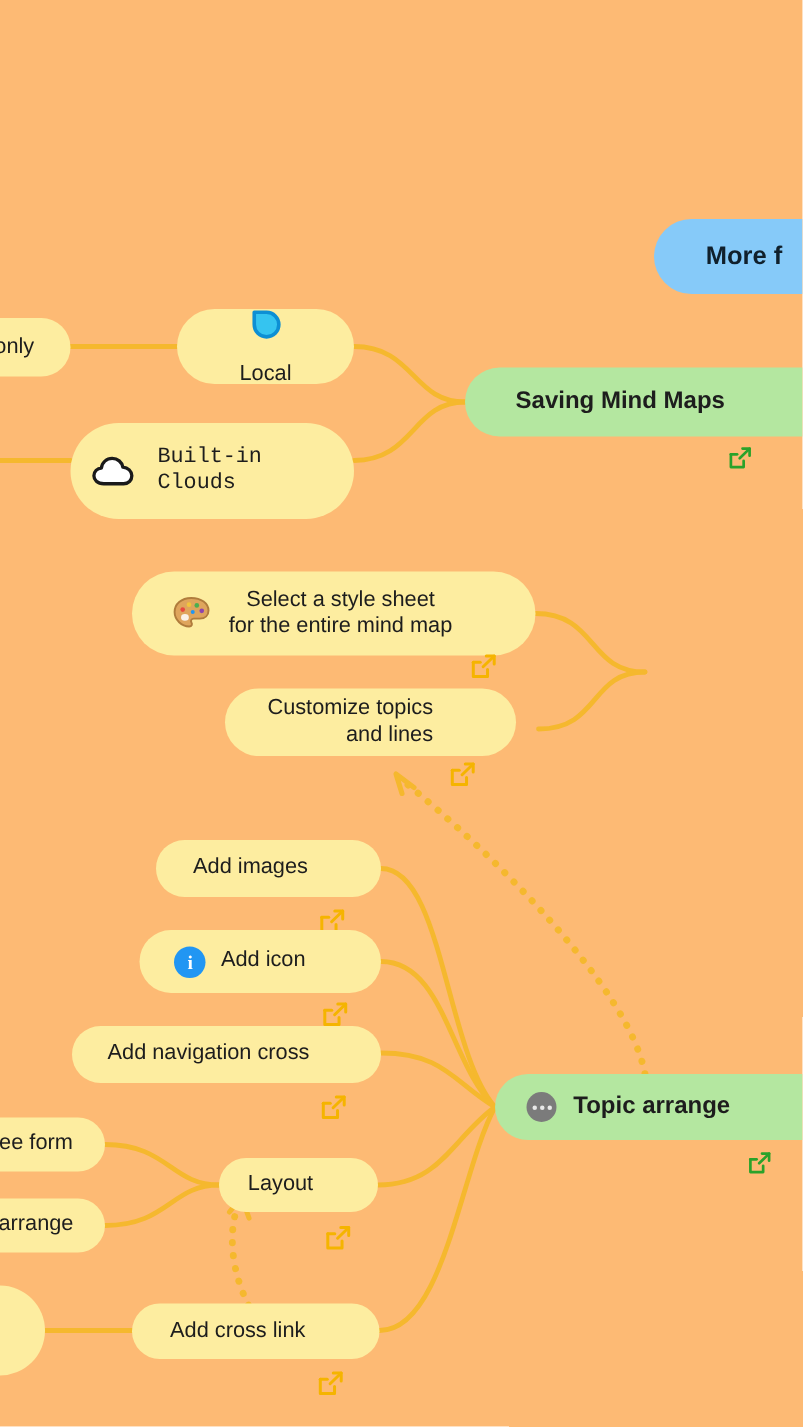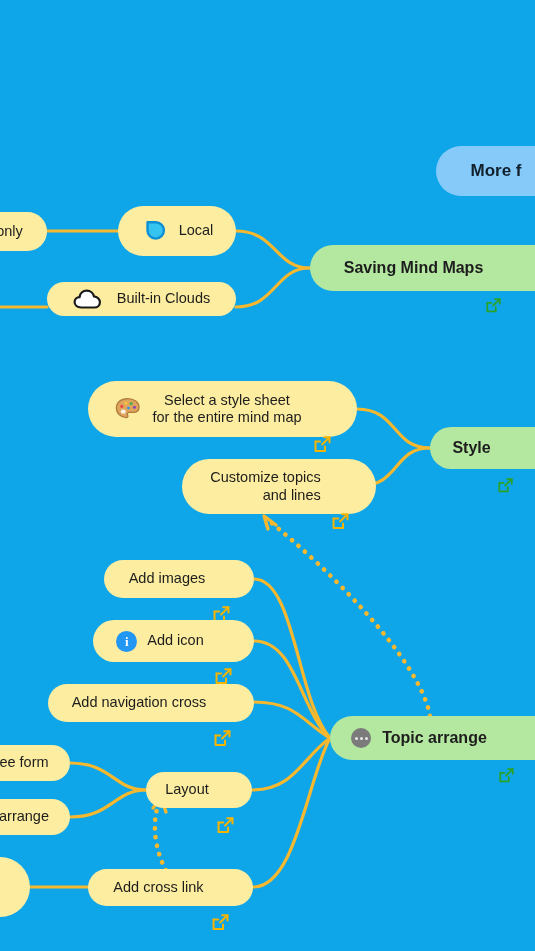--- a/index.html
+++ b/index.html
@@ -8,21 +8,21 @@
     padding: 0;
     background: #ffffff;
   }
   body {
     font-family: "Liberation Sans", sans-serif;
   }
   #canvas {
     position: relative;
     width: 535px;
     height: 951px;
-    background: #0ea5e9;
+    background: #fdba74;
     overflow: hidden;
   }
   #edges {
     position: absolute;
     left: 0;
     top: 0;
     width: 535px;
     height: 951px;
     pointer-events: none;
   }
@@ -162,30 +162,30 @@
   </svg>
 
   <div class="node node-root clip-right" style="left:436px; top:146px; width:120px; height:50px;">
     <span class="label">More f</span>
   </div>
 
   <div class="node node-sub clip-left align-center" style="left:-28px; top:212px; width:75px; height:39px;">
     <span class="label">only</span>
   </div>
 
-  <div class="node node-sub" style="left:118px; top:206px; width:118px; height:50px; gap:10px;">
+  <div class="node node-sub" style="left:118px; top:206px; width:118px; height:50px; gap:10px;flex-direction:column;">
     <span class="icon-box">
       <svg width="28" height="28" viewBox="0 0 28 28" xmlns="http://www.w3.org/2000/svg">
         <path d="M6.5 5.2 h8.2 a8.2 8.2 0 1 1 -8.2 8.2 z" fill="#35c4f0" stroke="#0d8fd4" stroke-width="2.4" stroke-linejoin="round"></path>
       </svg>
     </span>
     <span class="label">Local</span>
   </div>
 
-  <div class="node node-sub" style="left:47px; top:282px; width:189px; height:34px; gap:14px;">
+  <div class="node node-sub" style="left:47px; top:282px; width:189px; height:64px; gap:14px;font-family:Liberation Mono, monospace;">
     <span class="icon-box">
       <svg width="30" height="22" viewBox="0 0 30 22" xmlns="http://www.w3.org/2000/svg">
         <path d="M8.2 19.5 C3.8 19.5 1.6 16.8 1.6 14.1 C1.6 11.3 3.8 9.1 6.6 9.1 C7.0 5.3 10.0 2.6 13.8 2.6 C17.4 2.6 20.3 5.1 20.9 8.4 C24.3 8.6 26.9 11.2 26.9 14.2 C26.9 17.2 24.6 19.5 21.4 19.5 Z" fill="#ffffff" stroke="#1a1a1a" stroke-width="2.2" stroke-linejoin="round"></path>
       </svg>
     </span>
     <span class="label">Built-in Clouds</span>
   </div>
 
   <div class="node node-main clip-right" style="left:310px; top:245px; width:226px; height:46px; gap:2px;">
     <span class="label">Saving Mind Maps</span>
@@ -216,99 +216,88 @@
     <span class="ext">
       <svg width="19" height="19" viewBox="0 0 18 18" xmlns="http://www.w3.org/2000/svg">
         <path d="M2.4 6.2 v9 h9 v-4.4" fill="none" stroke="#f5b400" stroke-width="1.9" stroke-linecap="round" stroke-linejoin="round"></path>
         <path d="M2.4 6.2 h4.4" fill="none" stroke="#f5b400" stroke-width="1.9" stroke-linecap="round"></path>
         <path d="M8.6 9.0 L15.6 2.2" fill="none" stroke="#f5b400" stroke-width="1.9" stroke-linecap="round"></path>
         <path d="M10.6 2.2 h5 v5" fill="none" stroke="#f5b400" stroke-width="1.9" stroke-linecap="round" stroke-linejoin="round"></path>
       </svg>
     </span>
   </div>
 
-  <div class="node node-sub align-right" style="left:182px; top:459px; width:194px; height:55px; gap:10px;align-items:center;">
+  <div class="node node-sub align-right" style="left:150px; top:459px; width:194px; height:45px; gap:10px;align-items:center;">
     <span class="label">Customize topics
 and lines</span>
     <span class="ext">
       <svg width="19" height="19" viewBox="0 0 18 18" xmlns="http://www.w3.org/2000/svg">
         <path d="M2.4 6.2 v9 h9 v-4.4" fill="none" stroke="#f5b400" stroke-width="1.9" stroke-linecap="round" stroke-linejoin="round"></path>
         <path d="M2.4 6.2 h4.4" fill="none" stroke="#f5b400" stroke-width="1.9" stroke-linecap="round"></path>
         <path d="M8.6 9.0 L15.6 2.2" fill="none" stroke="#f5b400" stroke-width="1.9" stroke-linecap="round"></path>
         <path d="M10.6 2.2 h5 v5" fill="none" stroke="#f5b400" stroke-width="1.9" stroke-linecap="round" stroke-linejoin="round"></path>
       </svg>
     </span>
   </div>
 
-  <div class="node node-main clip-right" style="left:430px; top:427px; width:106px; height:42px; gap:6px;">
-    <span class="label">Style</span>
+
+  <div class="node node-sub" style="left:104px; top:560px; width:150px; height:38px; gap:7px;">
+    <span class="label">Add images</span>
+    <span class="ext">
+      <svg width="19" height="19" viewBox="0 0 18 18" xmlns="http://www.w3.org/2000/svg">
+        <path d="M2.4 6.2 v9 h9 v-4.4" fill="none" stroke="#f5b400" stroke-width="1.9" stroke-linecap="round" stroke-linejoin="round"></path>
+        <path d="M2.4 6.2 h4.4" fill="none" stroke="#f5b400" stroke-width="1.9" stroke-linecap="round"></path>
+        <path d="M8.6 9.0 L15.6 2.2" fill="none" stroke="#f5b400" stroke-width="1.9" stroke-linecap="round"></path>
+        <path d="M10.6 2.2 h5 v5" fill="none" stroke="#f5b400" stroke-width="1.9" stroke-linecap="round" stroke-linejoin="round"></path>
+      </svg>
+    </span>
+  </div>
+
+  <div class="node node-sub" style="left:93px; top:620px; width:161px; height:42px; gap:10px;">
+    <span class="icon-box">
+      <span class="info-icon">i</span>
+    </span>
+    <span class="label">Add icon</span>
+    <span class="ext">
+      <svg width="19" height="19" viewBox="0 0 18 18" xmlns="http://www.w3.org/2000/svg">
+        <path d="M2.4 6.2 v9 h9 v-4.4" fill="none" stroke="#f5b400" stroke-width="1.9" stroke-linecap="round" stroke-linejoin="round"></path>
+        <path d="M2.4 6.2 h4.4" fill="none" stroke="#f5b400" stroke-width="1.9" stroke-linecap="round"></path>
+        <path d="M8.6 9.0 L15.6 2.2" fill="none" stroke="#f5b400" stroke-width="1.9" stroke-linecap="round"></path>
+        <path d="M10.6 2.2 h5 v5" fill="none" stroke="#f5b400" stroke-width="1.9" stroke-linecap="round" stroke-linejoin="round"></path>
+      </svg>
+    </span>
+  </div>
+
+  <div class="node node-sub" style="left:48px; top:684px; width:206px; height:38px; gap:7px;">
+    <span class="label">Add navigation cross</span>
+    <span class="ext">
+      <svg width="19" height="19" viewBox="0 0 18 18" xmlns="http://www.w3.org/2000/svg">
+        <path d="M2.4 6.2 v9 h9 v-4.4" fill="none" stroke="#f5b400" stroke-width="1.9" stroke-linecap="round" stroke-linejoin="round"></path>
+        <path d="M2.4 6.2 h4.4" fill="none" stroke="#f5b400" stroke-width="1.9" stroke-linecap="round"></path>
+        <path d="M8.6 9.0 L15.6 2.2" fill="none" stroke="#f5b400" stroke-width="1.9" stroke-linecap="round"></path>
+        <path d="M10.6 2.2 h5 v5" fill="none" stroke="#f5b400" stroke-width="1.9" stroke-linecap="round" stroke-linejoin="round"></path>
+      </svg>
+    </span>
+  </div>
+
+  <div class="node node-main clip-right" style="left:330px; top:716px; width:206px; height:44px; gap:11px;">
+    <span class="icon-box">
+      <span class="dots-icon"><i></i><i></i><i></i></span>
+    </span>
+    <span class="label">Topic arrange</span>
     <span class="ext">
       <svg width="17" height="17" viewBox="0 0 18 18" xmlns="http://www.w3.org/2000/svg">
         <path d="M2.4 6.2 v9 h9 v-4.4" fill="none" stroke="#2aa22a" stroke-width="1.9" stroke-linecap="round" stroke-linejoin="round"></path>
         <path d="M2.4 6.2 h4.4" fill="none" stroke="#2aa22a" stroke-width="1.9" stroke-linecap="round"></path>
         <path d="M8.6 9.0 L15.6 2.2" fill="none" stroke="#2aa22a" stroke-width="1.9" stroke-linecap="round"></path>
         <path d="M10.6 2.2 h5 v5" fill="none" stroke="#2aa22a" stroke-width="1.9" stroke-linecap="round" stroke-linejoin="round"></path>
       </svg>
     </span>
   </div>
 
-  <div class="node node-sub" style="left:104px; top:560px; width:150px; height:38px; gap:7px;">
-    <span class="label">Add images</span>
-    <span class="ext">
-      <svg width="19" height="19" viewBox="0 0 18 18" xmlns="http://www.w3.org/2000/svg">
-        <path d="M2.4 6.2 v9 h9 v-4.4" fill="none" stroke="#f5b400" stroke-width="1.9" stroke-linecap="round" stroke-linejoin="round"></path>
-        <path d="M2.4 6.2 h4.4" fill="none" stroke="#f5b400" stroke-width="1.9" stroke-linecap="round"></path>
-        <path d="M8.6 9.0 L15.6 2.2" fill="none" stroke="#f5b400" stroke-width="1.9" stroke-linecap="round"></path>
-        <path d="M10.6 2.2 h5 v5" fill="none" stroke="#f5b400" stroke-width="1.9" stroke-linecap="round" stroke-linejoin="round"></path>
-      </svg>
-    </span>
-  </div>
-
-  <div class="node node-sub" style="left:93px; top:620px; width:161px; height:42px; gap:10px;">
-    <span class="icon-box">
-      <span class="info-icon">i</span>
-    </span>
-    <span class="label">Add icon</span>
-    <span class="ext">
-      <svg width="19" height="19" viewBox="0 0 18 18" xmlns="http://www.w3.org/2000/svg">
-        <path d="M2.4 6.2 v9 h9 v-4.4" fill="none" stroke="#f5b400" stroke-width="1.9" stroke-linecap="round" stroke-linejoin="round"></path>
-        <path d="M2.4 6.2 h4.4" fill="none" stroke="#f5b400" stroke-width="1.9" stroke-linecap="round"></path>
-        <path d="M8.6 9.0 L15.6 2.2" fill="none" stroke="#f5b400" stroke-width="1.9" stroke-linecap="round"></path>
-        <path d="M10.6 2.2 h5 v5" fill="none" stroke="#f5b400" stroke-width="1.9" stroke-linecap="round" stroke-linejoin="round"></path>
-      </svg>
-    </span>
-  </div>
-
-  <div class="node node-sub" style="left:48px; top:684px; width:206px; height:38px; gap:7px;">
-    <span class="label">Add navigation cross</span>
-    <span class="ext">
-      <svg width="19" height="19" viewBox="0 0 18 18" xmlns="http://www.w3.org/2000/svg">
-        <path d="M2.4 6.2 v9 h9 v-4.4" fill="none" stroke="#f5b400" stroke-width="1.9" stroke-linecap="round" stroke-linejoin="round"></path>
-        <path d="M2.4 6.2 h4.4" fill="none" stroke="#f5b400" stroke-width="1.9" stroke-linecap="round"></path>
-        <path d="M8.6 9.0 L15.6 2.2" fill="none" stroke="#f5b400" stroke-width="1.9" stroke-linecap="round"></path>
-        <path d="M10.6 2.2 h5 v5" fill="none" stroke="#f5b400" stroke-width="1.9" stroke-linecap="round" stroke-linejoin="round"></path>
-      </svg>
-    </span>
-  </div>
-
-  <div class="node node-main clip-right" style="left:330px; top:716px; width:206px; height:44px; gap:11px;">
-    <span class="icon-box">
-      <span class="dots-icon"><i></i><i></i><i></i></span>
-    </span>
-    <span class="label">Topic arrange</span>
-    <span class="ext">
-      <svg width="17" height="17" viewBox="0 0 18 18" xmlns="http://www.w3.org/2000/svg">
-        <path d="M2.4 6.2 v9 h9 v-4.4" fill="none" stroke="#2aa22a" stroke-width="1.9" stroke-linecap="round" stroke-linejoin="round"></path>
-        <path d="M2.4 6.2 h4.4" fill="none" stroke="#2aa22a" stroke-width="1.9" stroke-linecap="round"></path>
-        <path d="M8.6 9.0 L15.6 2.2" fill="none" stroke="#2aa22a" stroke-width="1.9" stroke-linecap="round"></path>
-        <path d="M10.6 2.2 h5 v5" fill="none" stroke="#2aa22a" stroke-width="1.9" stroke-linecap="round" stroke-linejoin="round"></path>
-      </svg>
-    </span>
-  </div>
-
   <div class="node node-sub clip-left align-center" style="left:-22px; top:745px; width:92px; height:36px;">
     <span class="label">ee form</span>
   </div>
 
   <div class="node node-sub clip-left align-center" style="left:-22px; top:799px; width:92px; height:36px;">
     <span class="label">arrange</span>
   </div>
 
   <div class="node node-sub" style="left:146px; top:772px; width:106px; height:36px; gap:7px;text-align:center;">
     <span class="label">Layout</span>

